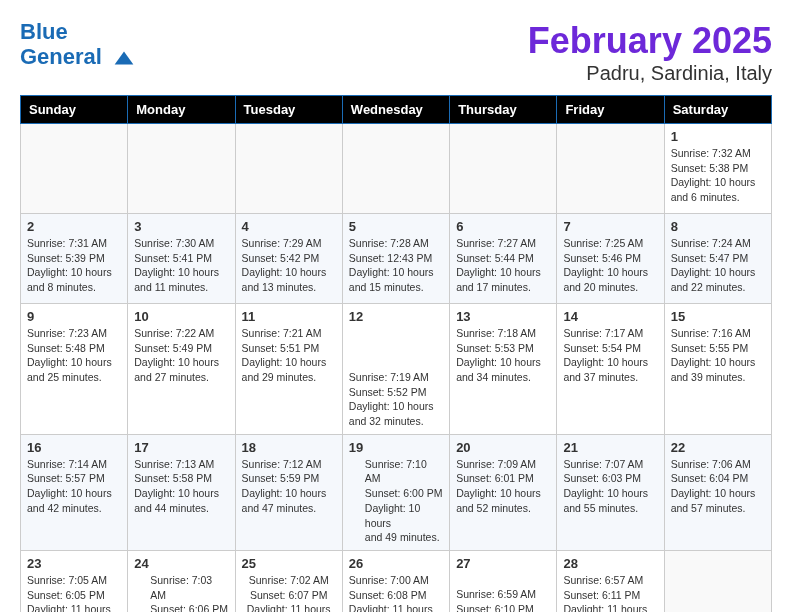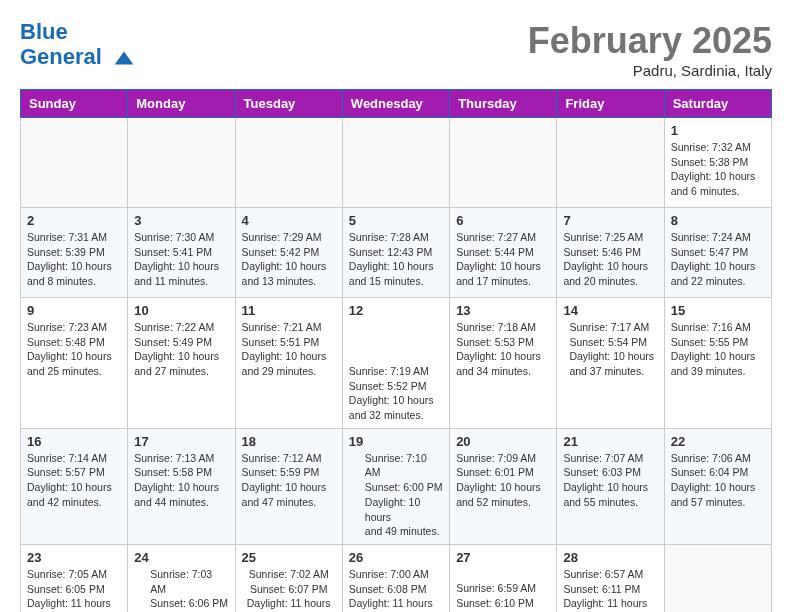--- a/index.html
+++ b/index.html
@@ -33,33 +33,33 @@
       width: 28px;
       height: 28px;
       margin-left: 2px;
     }
     .title-block {
       text-align: right;
     }
     .month-title {
       font-size: 36px;
       font-weight: bold;
-      color: #737373;
+      color: #6d28d9;
     }
     .location {
-      font-size: 15px;
+      font-size: 20px;
       color: #333;
     }
     .calendar {
       width: 100%;
       border-collapse: collapse;
       border: 1px solid #ccc;
     }
     .calendar th {
-      background-color: #a21caf;
+      background-color: #000000;
       color: #fff;
       padding: 6px 8px;
       text-align: left;
       font-size: 13px;
       border: 1px solid #1a6bb5;
     }
     .calendar td {
       vertical-align: top;
       border: 1px solid #ccc;
       padding: 5px 6px;
@@ -222,21 +222,21 @@
         </td>
         <td>
           <div class="day-number">13</div>
           <div class="day-info" style="white-space: pre-line;">Sunrise: 7:18 AM
 Sunset: 5:53 PM
 Daylight: 10 hours
 and 34 minutes.</div>
         </td>
         <td>
           <div class="day-number">14</div>
-          <div class="day-info" style="white-space: pre-line; margin-left: 6px;">Sunrise: 7:17 AM
+          <div class="day-info" style="white-space: pre-line;">Sunrise: 7:17 AM
 Sunset: 5:54 PM
 Daylight: 10 hours
 and 37 minutes.</div>
         </td>
         <td>
           <div class="day-number">15</div>
           <div class="day-info" style="white-space: pre-line;">Sunrise: 7:16 AM
 Sunset: 5:55 PM
 Daylight: 10 hours
 and 39 minutes.</div>

